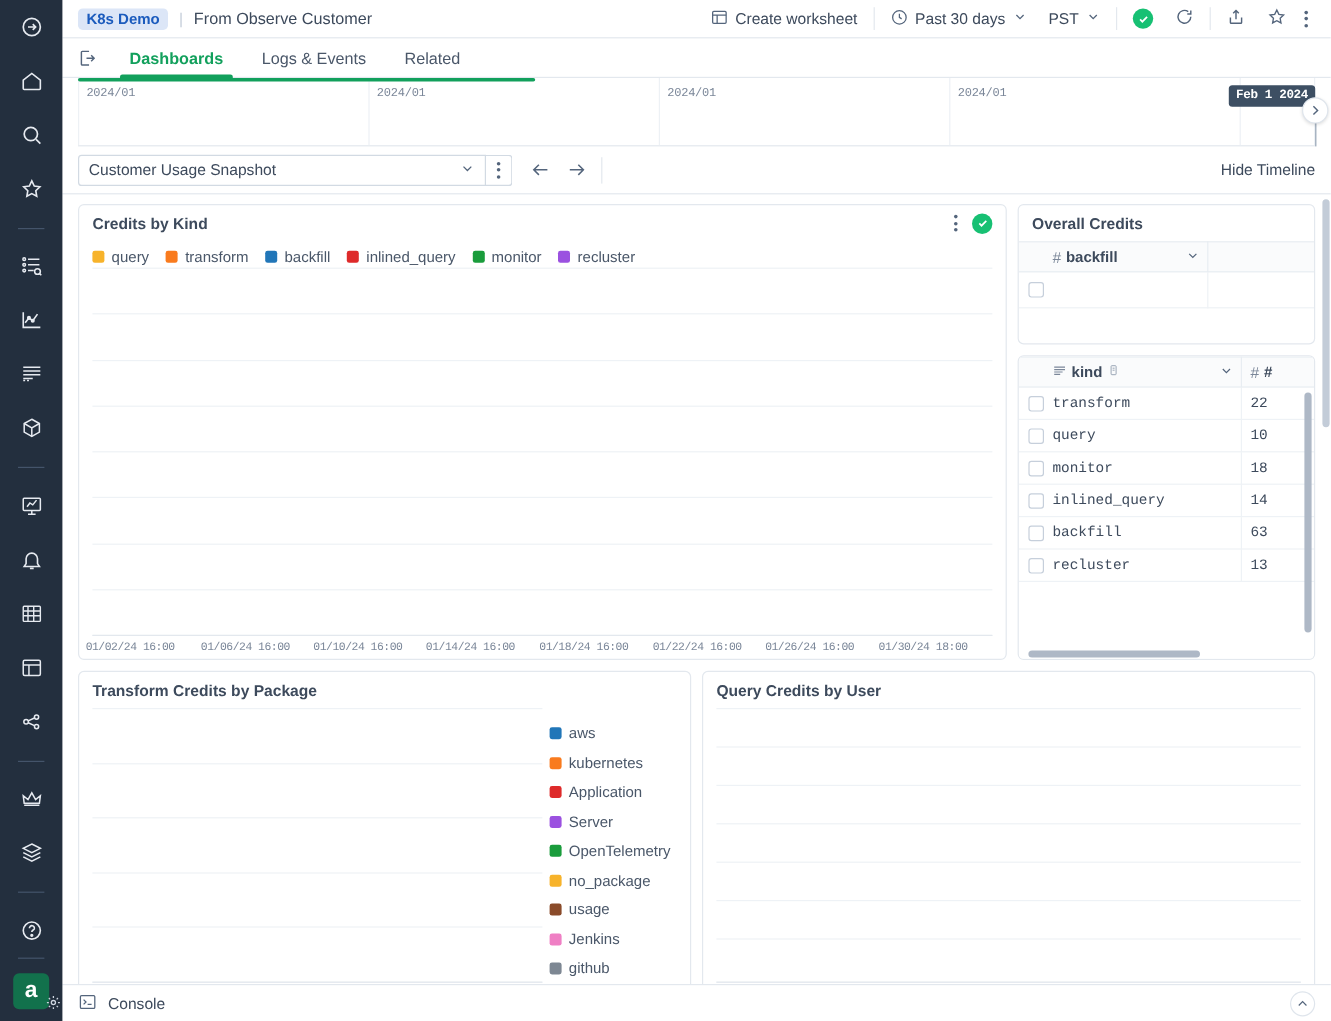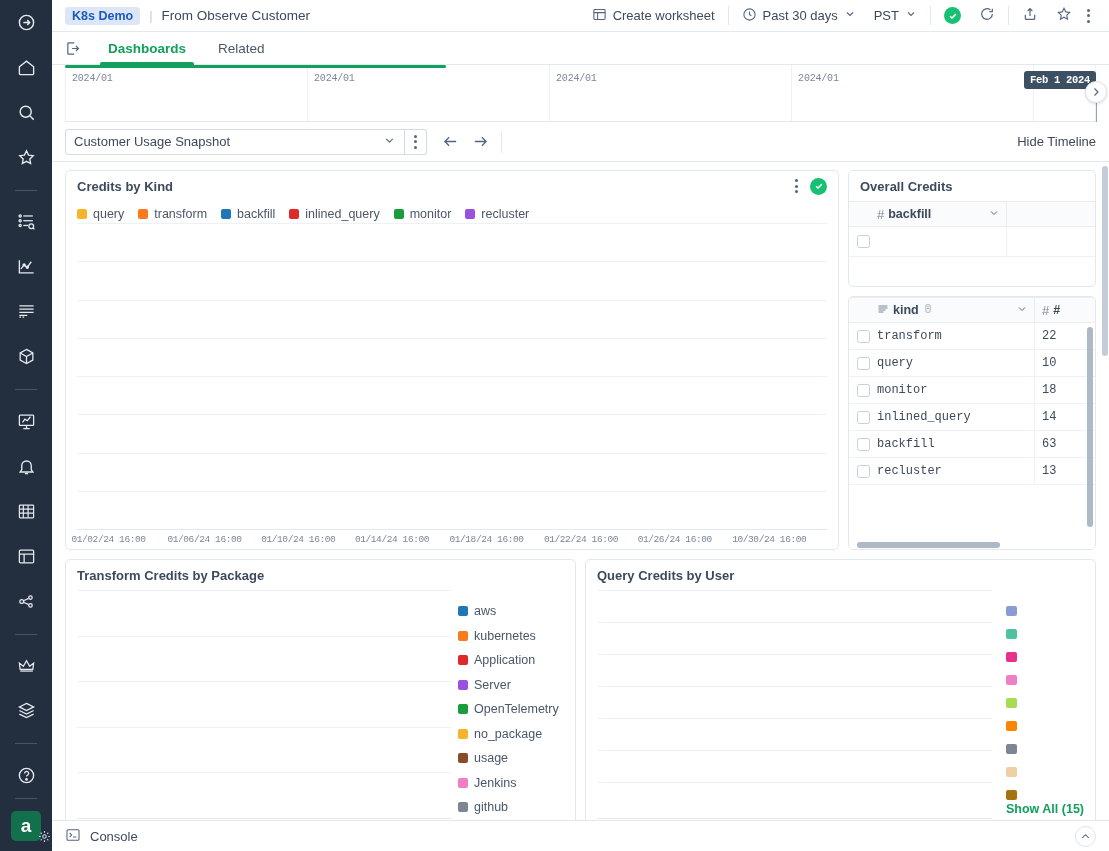--- a/index.html
+++ b/index.html
@@ -434,20 +434,21 @@
     </div>
 
     <div class="tabbar">
       <span class="tab-ico">
         <svg width="17" height="17" viewBox="0 0 24 24" fill="none" stroke="#54657c" stroke-width="1.7">
             <path d="M13 4H5a1 1 0 00-1 1v14a1 1 0 001 1h8"></path>
             <path d="M10 12h9M15.5 8.5L19 12l-3.5 3.5"></path>
           </svg>
       </span>
       <span class="tab active">Dashboards</span>
+      <span class="tab">Logs &amp; Events</span>
       <span class="tab">Related</span>
       <span class="spacer"></span>
     </div>
 
     <div class="timeline">
       <div class="tl-grid">
         <div class="tl-cell">
           <span class="tl-lbl">2024/01</span>
         </div>
         <div class="tl-cell">
@@ -746,21 +747,21 @@
                   </div>
               </div>
               <div class="xaxis">
                   <span class="xt" style="left: 4.2%;">01/02/24 16:00</span>
                   <span class="xt" style="left: 17%;">01/06/24 16:00</span>
                   <span class="xt" style="left: 29.5%;">01/10/24 16:00</span>
                   <span class="xt" style="left: 42%;">01/14/24 16:00</span>
                   <span class="xt" style="left: 54.6%;">01/18/24 16:00</span>
                   <span class="xt" style="left: 67.2%;">01/22/24 16:00</span>
                   <span class="xt" style="left: 79.7%;">01/26/24 16:00</span>
-                  <span class="xt" style="left: 92.3%;">10/30/24 16:00</span>
+                  <span class="xt" style="left: 92.3%;">01/30/24 18:00</span>
                 </div>
             </div>
           </div>
         </div>
 
         <div class="side-col">
 
           <div class="card side-card-1">
             <div class="card-hd">
               <span>Overall Credits</span>
@@ -1481,34 +1482,20 @@
                       <div class="seg" style="background: rgb(166, 114, 18); height: 1.37363%;"></div>
                     </div>
                     <div class="bar">
                       <div class="seg" style="background: rgb(140, 155, 212); height: 4.12088%;"></div>
                       <div class="seg" style="background: rgb(167, 220, 82); height: 4.12088%;"></div>
                     </div>
                   </div>
               </div>
               <div class="xaxis"></div>
             </div>
-            <div style="width:92px;flex:0 0 92px;display:flex;flex-direction:column">
-              <div class="legend-sw-only">
-                  <span class="sw" style="background: rgb(140, 155, 212);"></span>
-                  <span class="sw" style="background: rgb(79, 195, 161);"></span>
-                  <span class="sw" style="background: rgb(232, 50, 138);"></span>
-                  <span class="sw" style="background: rgb(239, 127, 196);"></span>
-                  <span class="sw" style="background: rgb(167, 220, 82);"></span>
-                  <span class="sw" style="background: rgb(251, 133, 0);"></span>
-                  <span class="sw" style="background: rgb(125, 135, 147);"></span>
-                  <span class="sw" style="background: rgb(238, 208, 164);"></span>
-                  <span class="sw" style="background: rgb(166, 114, 18);"></span>
-                </div>
-              <div class="show-all" style="margin-top:auto;margin-bottom:20px;padding-left:14px">Show All (15)</div>
-            </div>
           </div>
         </div>
       </div>
 
       <div class="page-scroll"></div>
     </div>
 
     <div class="console">
       <span>
         <svg width="16" height="16" viewBox="0 0 24 24" fill="none" stroke="#54657c" stroke-width="1.6">

